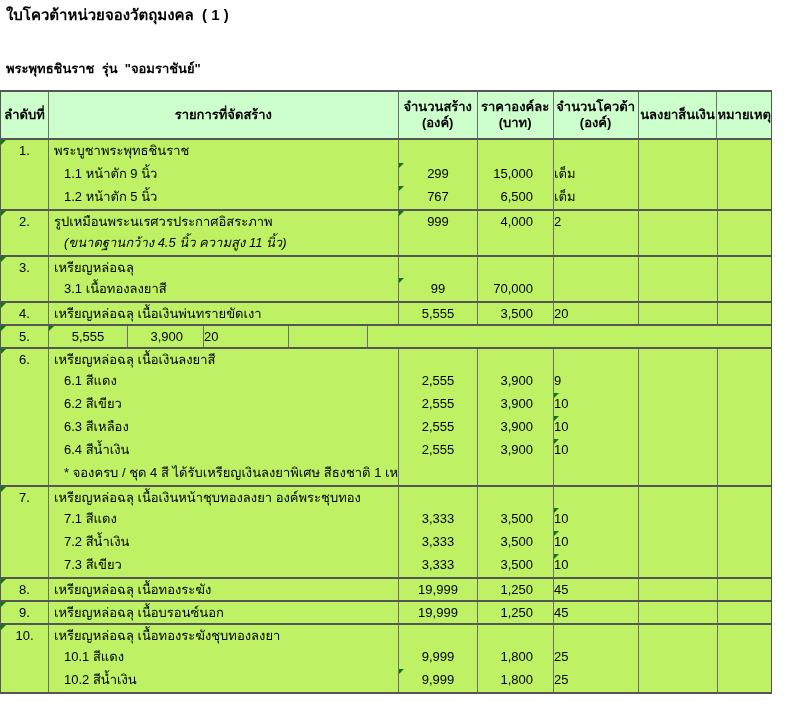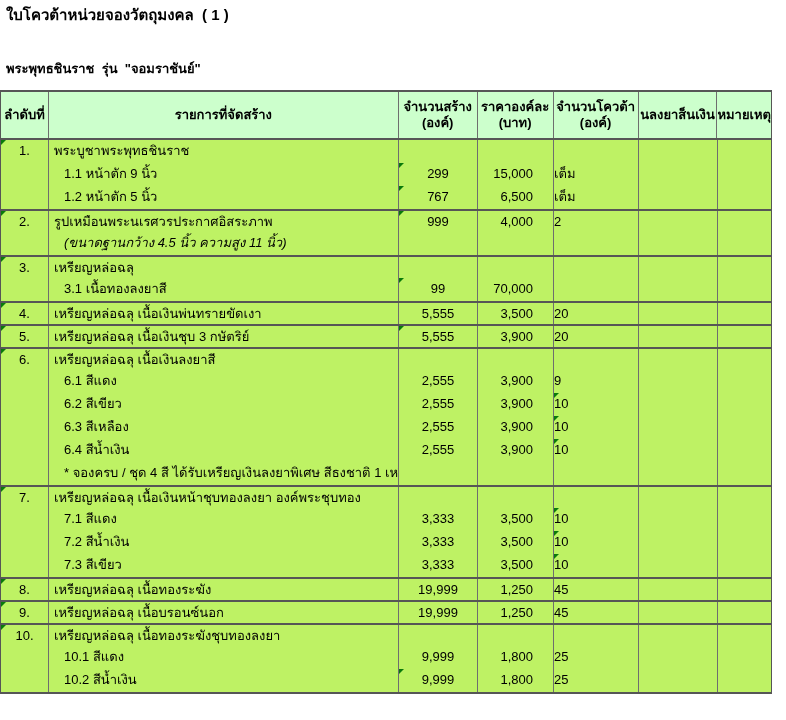--- a/index.html
+++ b/index.html
@@ -157,21 +157,20 @@
           <div class="cell c-order w-order cellb"><span>4.</span><i class="tri"></i></div>
           <div class="cell c-item  w-item  cellb"><span>เหรียญหล่อฉลุ เนื้อเงินพ่นทรายขัดเงา</span></div>
           <div class="cell c-made  w-made  cellb"><span>5,555</span></div>
           <div class="cell c-price w-price cellb"><span>3,500</span></div>
           <div class="cell c-quota w-quota cellb"><span>20</span></div>
           <div class="cell c-total w-total cellb"><span></span></div>
           <div class="cell c-note  w-note"><span></span></div>
         </div>
         <div class="row sec">
           <div class="cell c-order w-order cellb"><span>5.</span><i class="tri"></i></div>
-          <div class="cell c-item  w-item  cellb"><span>เหรียญหล่อฉลุ เนื้อเงินชุบ 3 กษัตริย์</span></div>
           <div class="cell c-made  w-made  cellb"><span>5,555</span><i class="tri"></i></div>
           <div class="cell c-price w-price cellb"><span>3,900</span></div>
           <div class="cell c-quota w-quota cellb"><span>20</span></div>
           <div class="cell c-total w-total cellb"><span></span></div>
           <div class="cell c-note  w-note"><span></span></div>
         </div>
         <div class="row sec">
           <div class="cell c-order w-order cellb"><span>6.</span><i class="tri"></i></div>
           <div class="cell c-item  w-item  cellb"><span>เหรียญหล่อฉลุ เนื้อเงินลงยาสี</span></div>
           <div class="cell c-made  w-made  cellb"><span></span></div>

